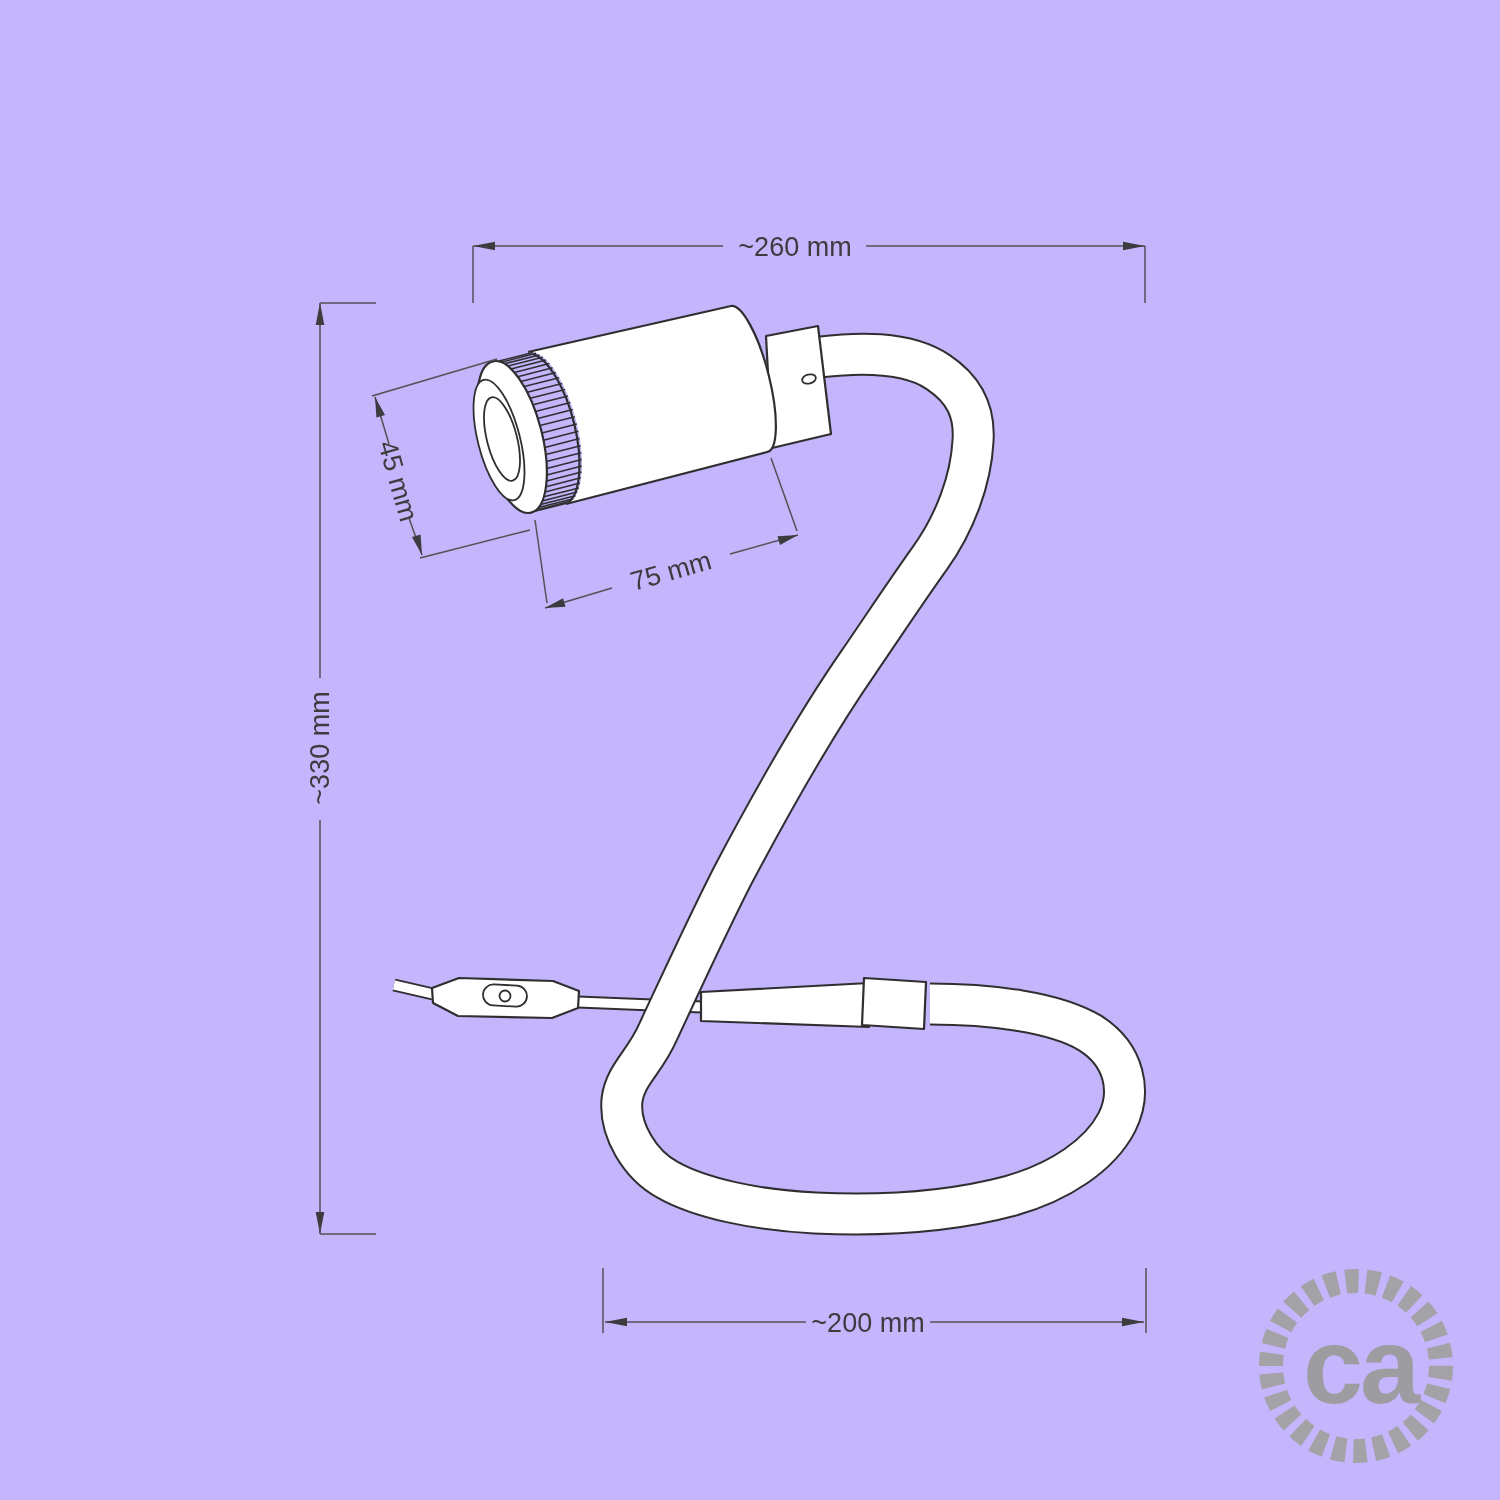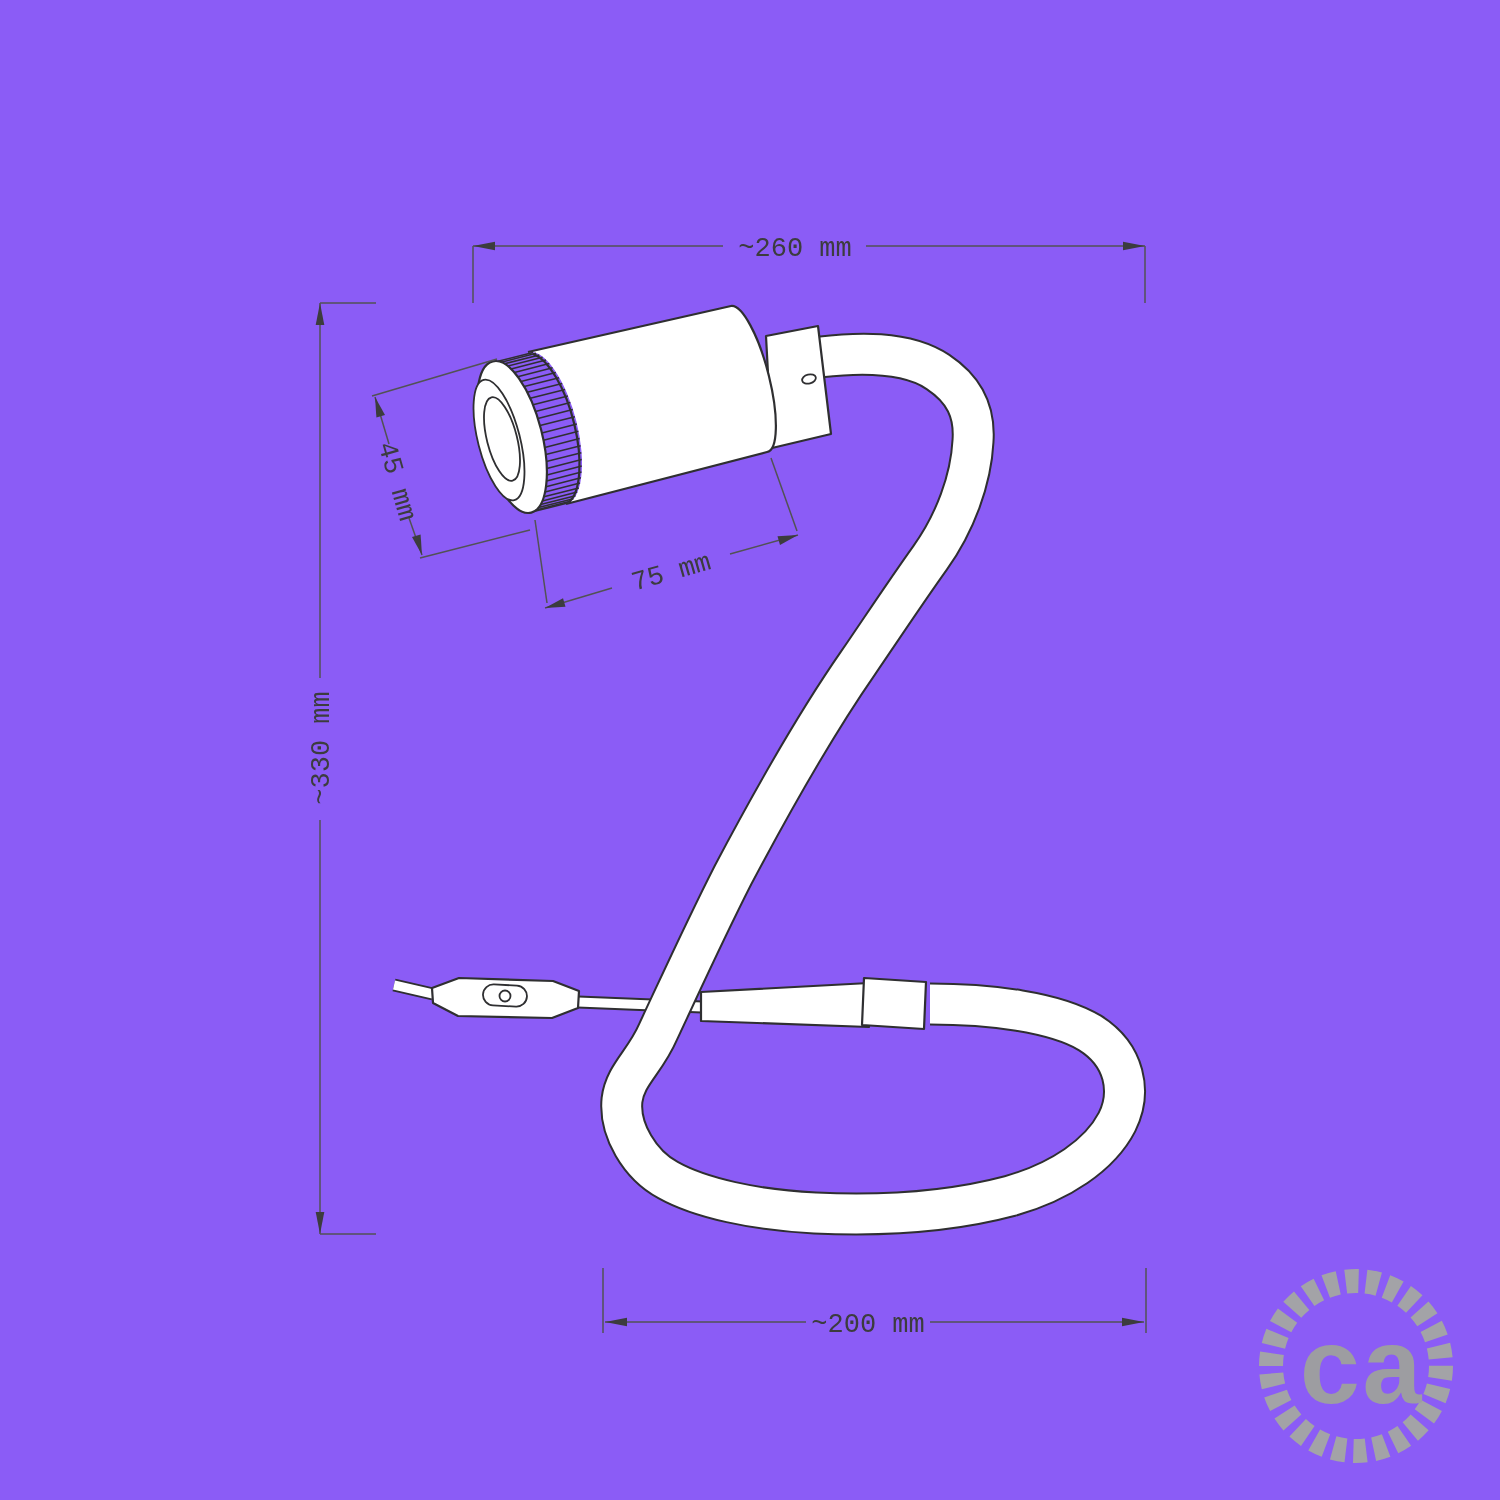--- a/index.html
+++ b/index.html
@@ -1,17 +1,17 @@
 <!DOCTYPE html>
 <html><head>
 <meta charset="utf-8">
 <style>
   html,body{margin:0;padding:0;background:#ffffff;}
-  .canvas{position:relative;width:1500px;height:1500px;background:#8b5cf6;overflow:hidden;
-          font-family:Liberation Mono, monospace;}
+  .canvas{position:relative;width:1500px;height:1500px;background:#c4b5fd;overflow:hidden;
+          font-family:Liberation Sans, sans-serif;}
   svg{display:block}
   .edge{fill:none;stroke:#2f2f31;stroke-width:2.2;stroke-linejoin:round;}
   .edge-thin{fill:none;stroke:#2f2f31;stroke-width:1.8;}
   .fill-white{fill:#ffffff;}
   .tube-outer{fill:none;stroke:#2f2f31;stroke-width:43;stroke-linecap:butt;stroke-linejoin:round;}
   .tube-inner{fill:none;stroke:#ffffff;stroke-width:39;stroke-linecap:butt;stroke-linejoin:round;}
   .cable-outer{fill:none;stroke:#2f2f31;stroke-width:13;}
   .cable-inner{fill:none;stroke:#ffffff;stroke-width:9;}
   .dim-line{stroke:#525254;stroke-width:1.5;fill:none;}
   .dim-arrow{fill:#3c3c3e;stroke:none;}

